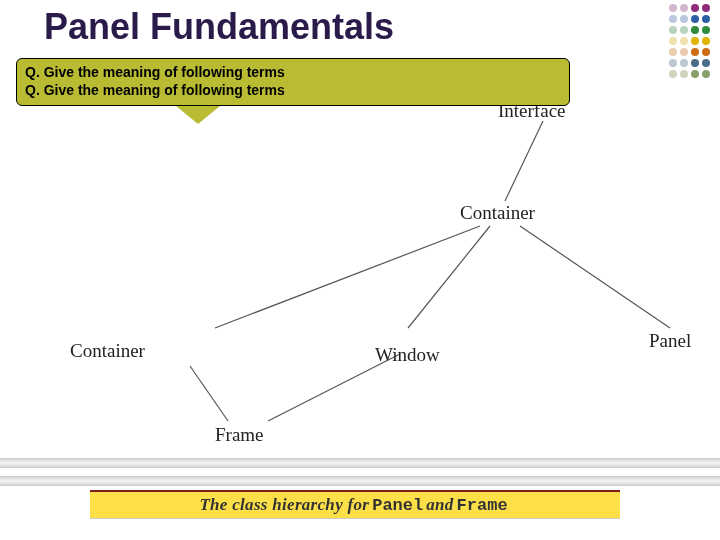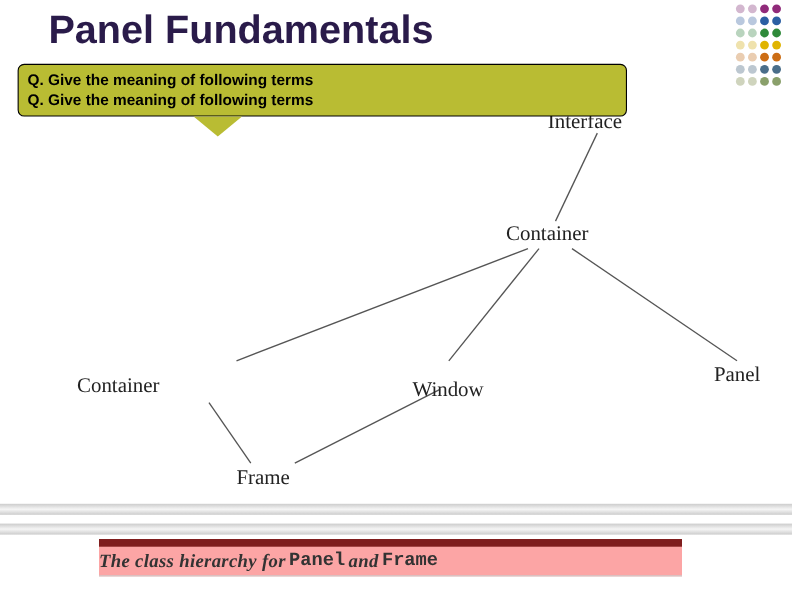--- a/index.html
+++ b/index.html
@@ -105,25 +105,26 @@
     width: 720px;
     height: 10px;
     background: linear-gradient(180deg, #ccc 0%, #f5f5f5 50%, #ccc 100%);
   }
   .caption-bar {
     position: absolute;
     left: 90px;
     top: 490px;
     width: 530px;
     height: 26px;
-    background: #fca5a5;
-    border-top: 7px solid #7f1d1d;
+    background: #fde047;
+    border-top: 2px solid #7f1d1d;
     border-bottom: 1px solid #ccc;
     display: flex;
     align-items: center;
+    justify-content: center;
     font-family: Georgia, 'Times New Roman', serif;
     font-style: italic;
     font-weight: bold;
     font-size: 17px;
     color: #333;
     letter-spacing: 0.3px;
   }
   .caption-bar .kw {
     font-family: 'Courier New', Courier, monospace;
     font-style: normal;

